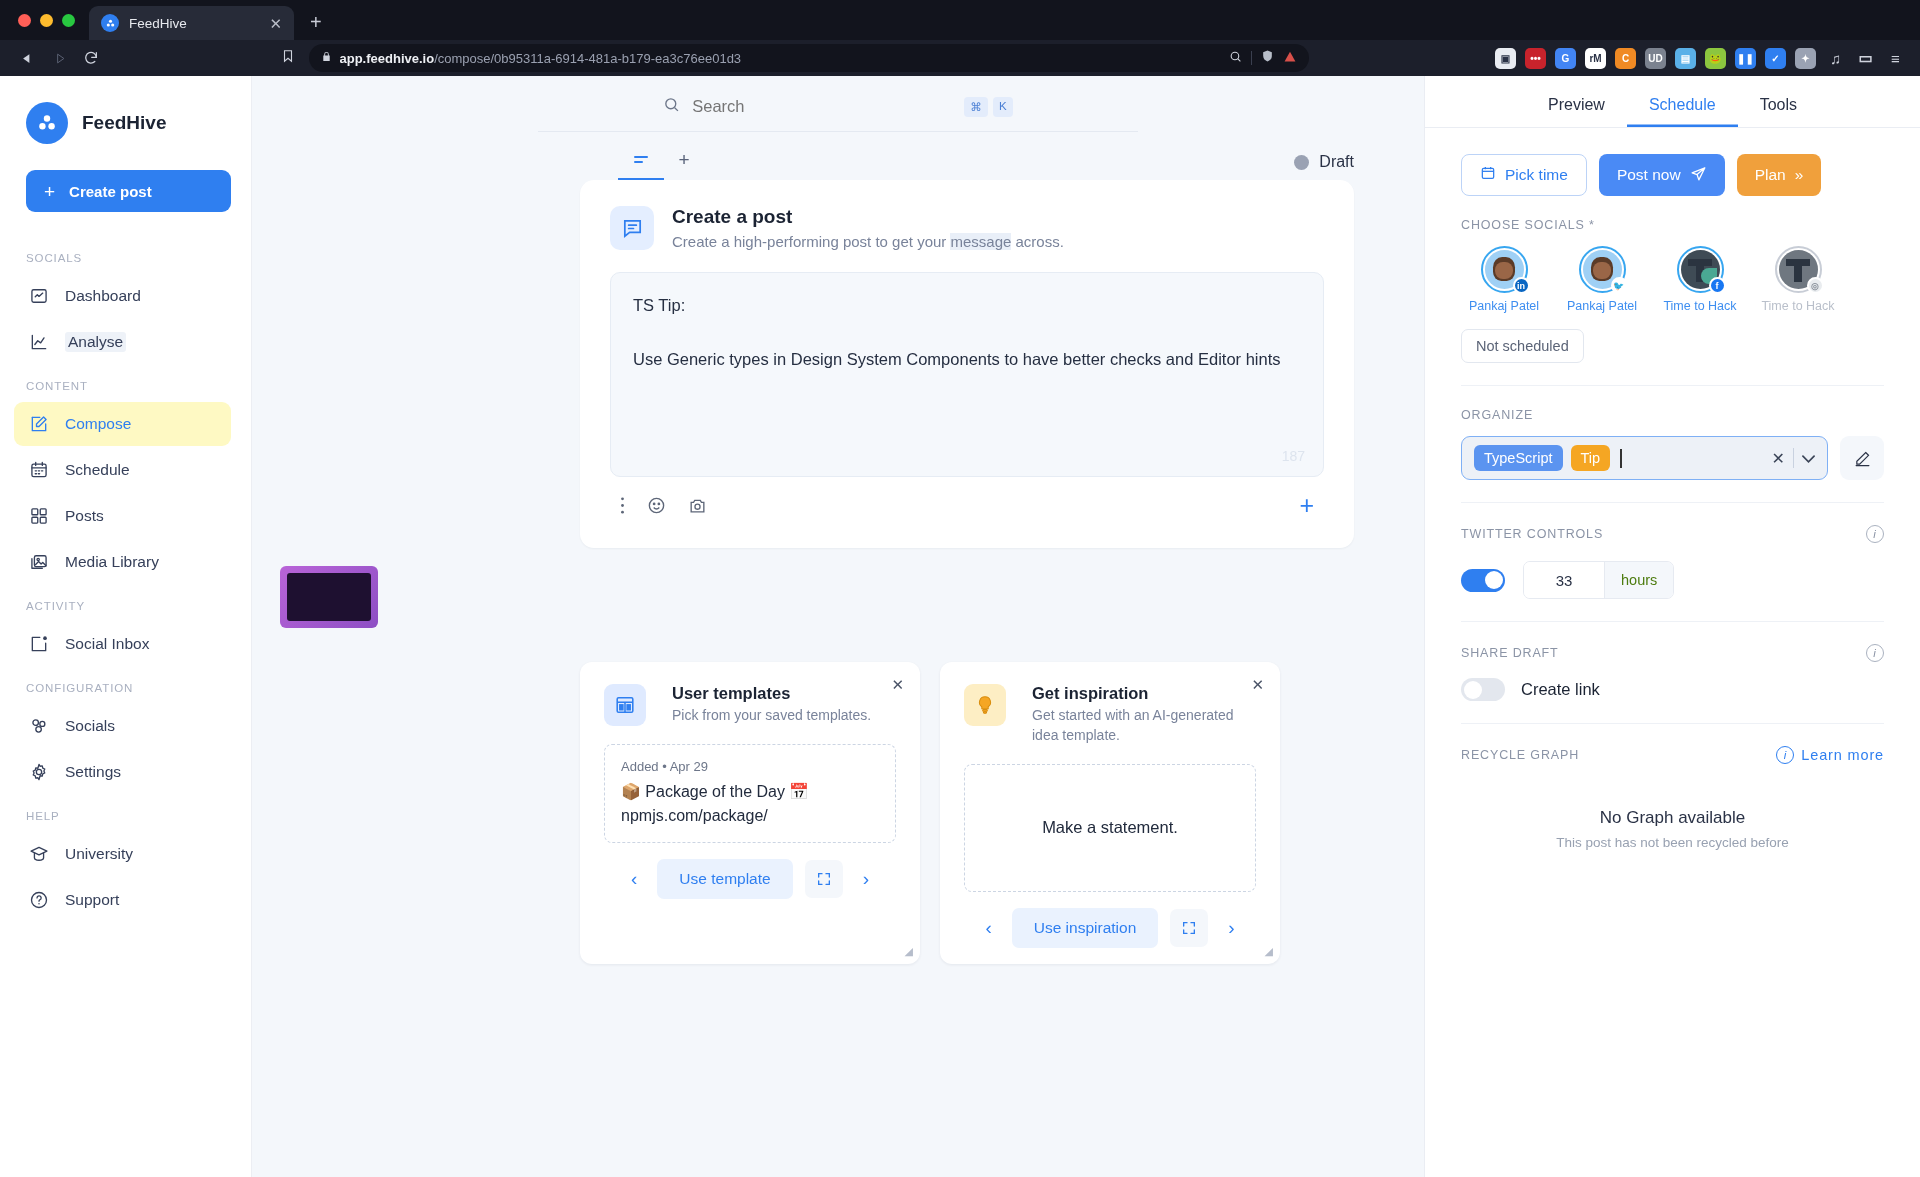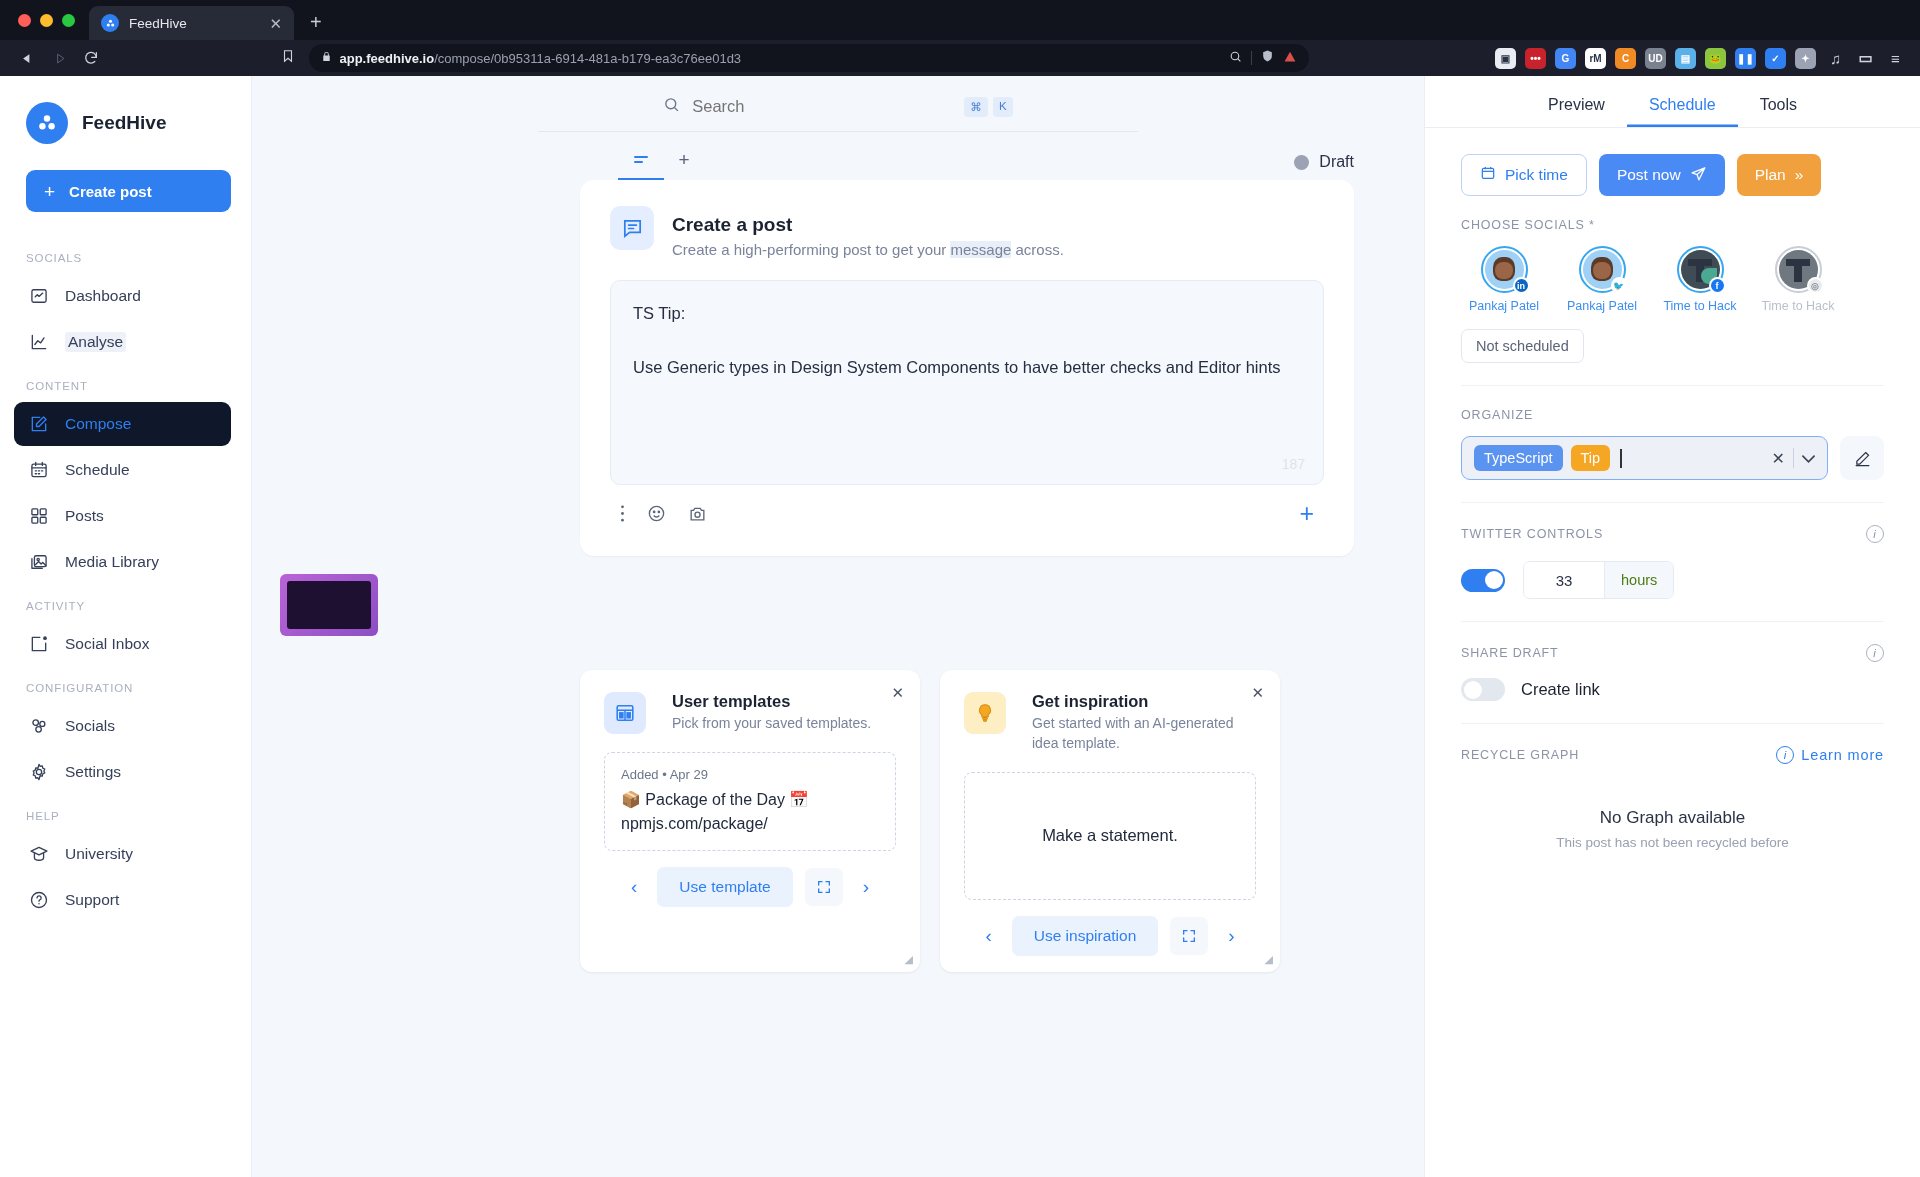--- a/index.html
+++ b/index.html
@@ -57,21 +57,21 @@
     margin: 0 20px 26px 26px; height:42px; background:#2f7ff0; border-radius:9px;
     display:flex; align-items:center; gap:14px; padding: 0 18px; cursor:pointer;
   }
   .create-post .pl { color:#fff; font-size:19px; line-height:1; }
   .create-post .lb { color:#fff; font-size:15px; font-weight:600; }
   .nav-group-title { font-size:11.5px; letter-spacing:.9px; color:#a9b0c0; padding: 14px 26px 8px 26px; }
   .nav-item { display:flex; align-items:center; gap:16px; height:44px; margin: 2px 20px 2px 14px;
               padding-left:14px; border-radius:9px; cursor:pointer; color:#36405a; }
   .nav-item .ico { width:21px; height:21px; display:flex; align-items:center; justify-content:center; flex-shrink:0; }
   .nav-item .lbl { font-size:15.5px; }
-  .nav-item.active { background:#0f172a; color:#2f7ff0; }
+  .nav-item.active { background:#fef9c3; color:#2f7ff0; }
   .nav-item.active .lbl { color:#2f7ff0; }
   .nav-item.hover .lbl { background:#eef2f8; border-radius:3px; padding:1px 3px; }
 
   
   #center { flex:1; display:flex; flex-direction:column; min-width:0; background:#f4f7fb; }
   .topbar { height:62px; display:flex; align-items:center; justify-content:center; }
   .searchbox { display:flex; align-items:center; gap:12px; width:600px; border-bottom:1px solid #e4e9f1; height:50px; justify-content:center; }
   .searchbox .sic { color:#6c7689; }
   .search-input { border:0; outline:0; background:transparent; font-size:16.5px; color:#5b6舒; width:200px;
                   font-family:"Liberation Sans", sans-serif; color:#4a5366; }
@@ -86,21 +86,21 @@
   .mini-tab .ln i:nth-child(1){ width:14px; } .mini-tab .ln i:nth-child(2){ width:9px; }
   .add-tab { width:40px; height:40px; display:flex; align-items:center; justify-content:center; color:#59637a; font-size:19px; cursor:pointer; }
   .draft-pill { position:absolute; right:70px; bottom:9px; display:flex; align-items:center; gap:10px; }
   .draft-dot { width:15px; height:15px; border-radius:50%; background:#9aa2b3; }
   .draft-lbl { font-size:16px; color:#2a3246; }
 
   .compose-card { background:#fff; border-radius:14px; margin: 0 70px 0 328px; padding: 26px 30px 30px 30px;
                   box-shadow: 0 1px 2px rgba(20,30,60,.05); }
   .cc-head { display:flex; gap:18px; align-items:flex-start; margin-bottom:22px; }
   .cc-ic { width:44px; height:44px; border-radius:10px; background:#e4eeff; display:flex; align-items:center; justify-content:center; flex-shrink:0; }
-  .cc-title { font-size:19px; font-weight:600; color:#1b2333; margin-bottom:5px;margin-top:8px; }
+  .cc-title { font-size:19px; font-weight:600; color:#1b2333; margin-bottom:5px; }
   .cc-sub { font-size:15px; color:#79839a; }
   .cc-sub mark { background:#e9eff8; color:#79839a; }
   .editor { background:#f5f8fc; border:1px solid #e6ecf4; border-radius:10px; height:205px; padding: 20px 22px; position:relative; }
   .ed-line { font-size:16.5px; color:#262f42; line-height:1.55; }
   .ed-gap { height:28px; }
   .char-count { position:absolute; right:18px; bottom:12px; font-size:14px; color:#dde4ee; }
   .ed-toolbar { display:flex; align-items:center; gap:22px; padding: 16px 10px 0 10px; }
   .ed-toolbar .tb { color:#5d6678; cursor:pointer; display:flex; align-items:center; }
   .ed-plus { margin-left:auto; color:#2f7ff0; font-size:25px; cursor:pointer; line-height:1; }
   .thumb-row { padding: 18px 0 0 28px; }

